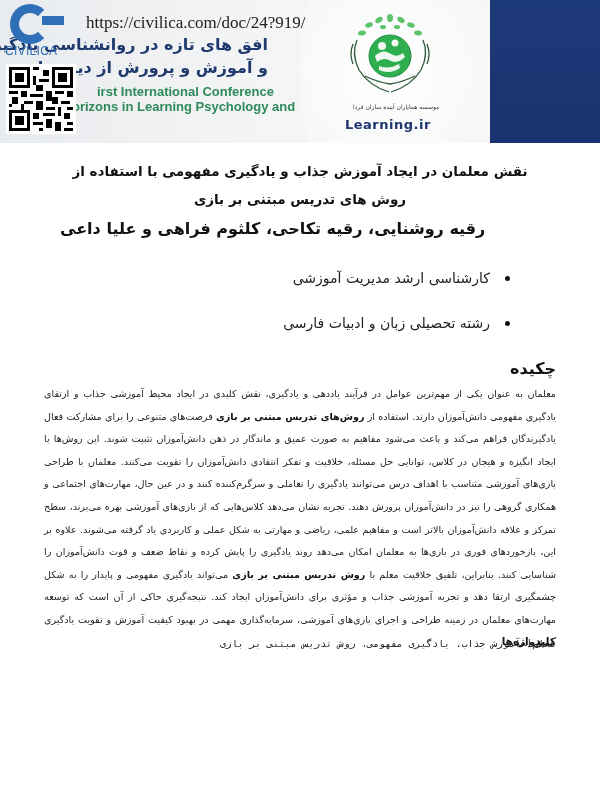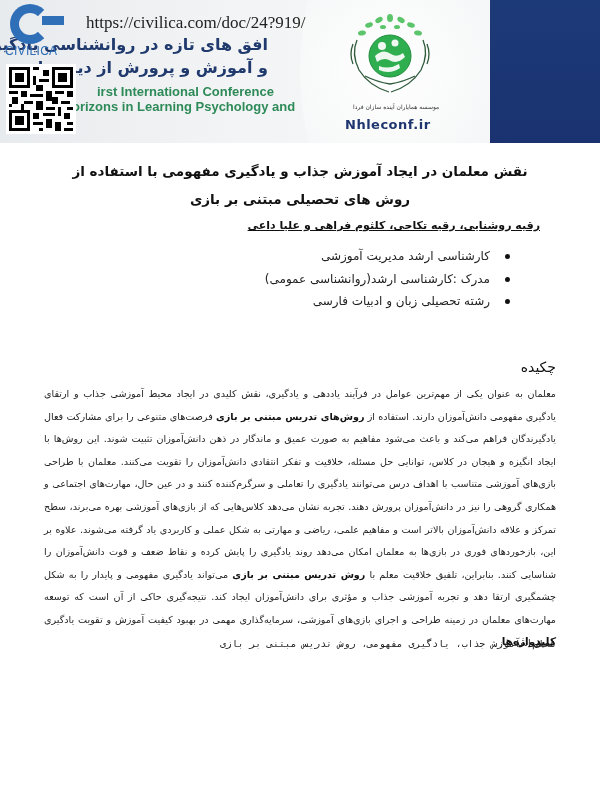--- a/index.html
+++ b/index.html
@@ -77,36 +77,37 @@
     }
     
     .article { position: absolute; left: 0; top: 143px; width: 600px; }
     .title {
       position: absolute; left: 60px; top: 14px; width: 480px;
       direction: rtl; text-align: center; font-weight: bold; font-size: 13.5px;
       line-height: 28px; color: #111;
     }
     .authors {
       position: absolute; left: 60px; top: 76px; width: 480px;
-      direction: rtl; text-align: right; font-weight: bold; font-size: 11px; color: #111; text-decoration: underline;
+      direction: rtl; text-align: left; font-weight: bold; font-size: 16px; color: #111;
     }
     .affil {
       position: absolute; right: 88px; top: 102px; direction: rtl; text-align: right;
       margin: 0; padding: 0; list-style: none;
     }
     .affil li {
-      font-size: 12px; line-height: 22.5px; color: #222; position: relative; padding-right: 22px;
-      white-space: nowrap;
+      font-size: 14px; line-height: 22.5px; color: #222; position: relative; padding-right: 22px;
+      white-space: nowrap;
+      margin-top: 22px;
     }
     .affil li::before {
       content: ""; position: absolute; right: 2px; top: 9px; width: 5px; height: 5px;
       border-radius: 50%; background: #111;
     }
     .h-abstract {
-      position: absolute; right: 44px; top: 216px; font-weight: normal; font-size: 14px; color: #111;
+      position: absolute; right: 44px; top: 216px; font-weight: bold; font-size: 16px; color: #111;
     }
     .abstract {
       position: absolute; left: 44px; top: 240px; width: 512px;
       direction: rtl; text-align: justify; text-align-last: right;
       font-size: 9.6px; line-height: 22.6px; color: #1c1c1c; margin: 0;
     }
     .abstract b { font-weight: bold; color: #111; }
     .h-keywords {
       position: absolute; right: 44px; top: 492px; font-weight: bold; font-size: 10.5px; color: #111;
     }
@@ -209,31 +210,30 @@
 
       <g fill="none" stroke="#2e5a3a" stroke-width="1.3">
         <path d="M22 30 q-6 14 2 30 q10 16 30 22"></path>
         <path d="M18 34 q-4 10 0 20"></path>
         <path d="M88 30 q6 14 -2 30 q-10 16 -30 22"></path>
         <path d="M92 34 q4 10 0 20"></path>
         <path d="M30 66 q12 6 25 8 q13 -2 25 -8"></path>
       </g>
     </svg>
     <div class="caption">موسسه همایاران آینده سازان فردا</div>
-    <div class="site">Nhleconf.ir</div>
+    <div class="site">Learning.ir</div>
   </div>
 </div>
 
 <div class="article">
-  <div class="title">نقش معلمان در ایجاد آموزش جذاب و یادگیری مفهومی با استفاده از روش های تحصیلی مبتنی بر بازی</div>
+  <div class="title">نقش معلمان در ایجاد آموزش جذاب و یادگیری مفهومی با استفاده از روش های تدریس مبتنی بر بازی</div>
   <div class="authors">رقیه روشنایی، رقیه تکاحی، کلثوم فراهی و علیا داعی</div>
 
   <ul class="affil">
     <li>کارشناسی ارشد مدیریت آموزشی</li>
-    <li>مدرک :کارشناسی ارشد(روانشناسی عمومی)</li>
     <li>رشته تحصیلی زبان و ادبیات فارسی</li>
   </ul>
 
   <div class="h-abstract">چکیده</div>
   <p class="abstract"><span>معلمان به عنوان یکی از مهم‌ترین عوامل در فرآیند یاددهی و یادگیری، نقش کلیدی در ایجاد محیط آموزشی جذاب و ارتقای یادگیری مفهومی دانش‌آموزان دارند. استفاده از </span><b>روش‌های تدریس مبتنی بر بازی</b><span> فرصت‌های متنوعی را برای مشارکت فعال یادگیرندگان فراهم می‌کند و باعث می‌شود مفاهیم به صورت عمیق و ماندگار در ذهن دانش‌آموزان تثبیت شوند. این روش‌ها با ایجاد انگیزه و هیجان در کلاس، توانایی حل مسئله، خلاقیت و تفکر انتقادی دانش‌آموزان را تقویت می‌کنند. معلمان با طراحی بازی‌های آموزشی متناسب با اهداف درس می‌توانند یادگیری را تعاملی و سرگرم‌کننده کنند و در عین حال، مهارت‌های اجتماعی و همکاری گروهی را نیز در دانش‌آموزان پرورش دهند. تجربه نشان می‌دهد کلاس‌هایی که از بازی‌های آموزشی بهره می‌برند، سطح تمرکز و علاقه دانش‌آموزان بالاتر است و مفاهیم علمی، ریاضی و مهارتی به شکل عملی و کاربردی یاد گرفته می‌شوند. علاوه بر این، بازخوردهای فوری در بازی‌ها به معلمان امکان می‌دهد روند یادگیری را پایش کرده و نقاط ضعف و قوت دانش‌آموزان را شناسایی کنند. بنابراین، تلفیق خلاقیت معلم با </span><b>روش تدریس مبتنی بر بازی</b><span> می‌تواند یادگیری مفهومی و پایدار را به شکل چشمگیری ارتقا دهد و تجربه آموزشی جذاب و مؤثری برای دانش‌آموزان ایجاد کند. نتیجه‌گیری حاکی از آن است که توسعه مهارت‌های معلمان در زمینه طراحی و اجرای بازی‌های آموزشی، سرمایه‌گذاری مهمی در بهبود کیفیت آموزش و تقویت یادگیری عمیق است.</span></p>
 
   <div class="h-keywords">کلیدواژه‌ها</div>
   <div class="keywords">معلم، آموزش جذاب، یادگیری مفهومی، روش تدریس مبتنی بر بازی</div>
 </div>
 

